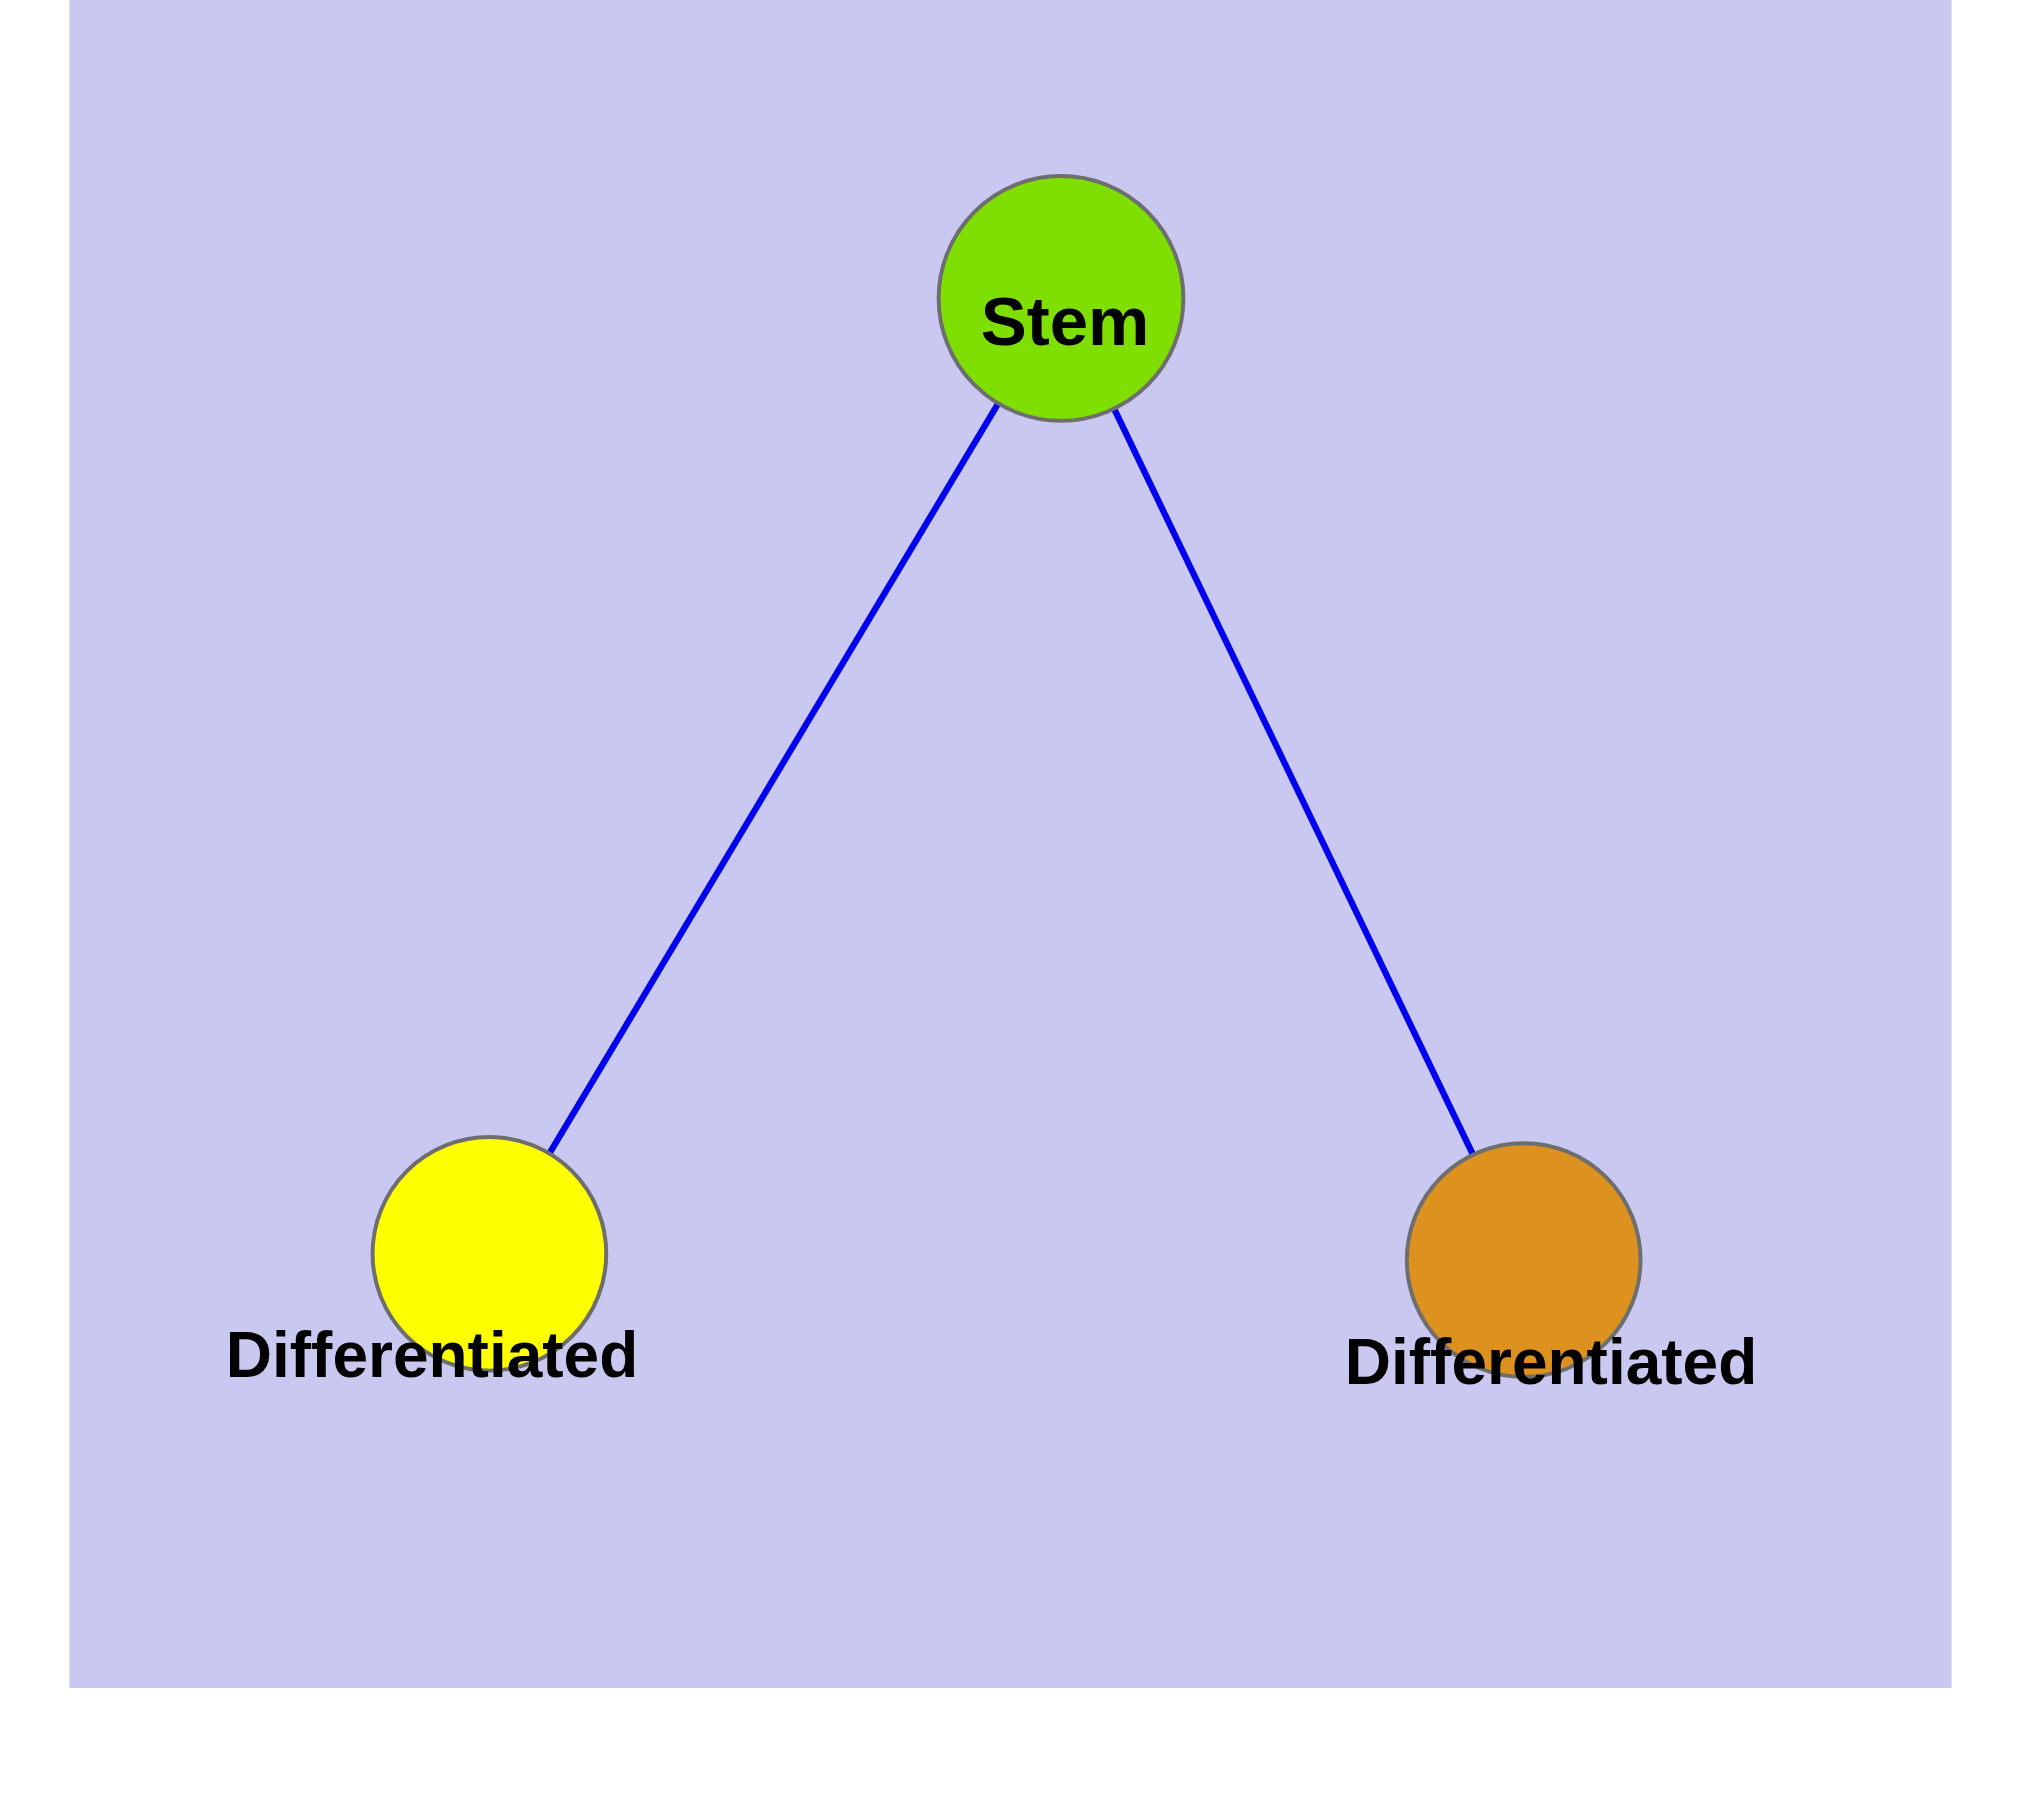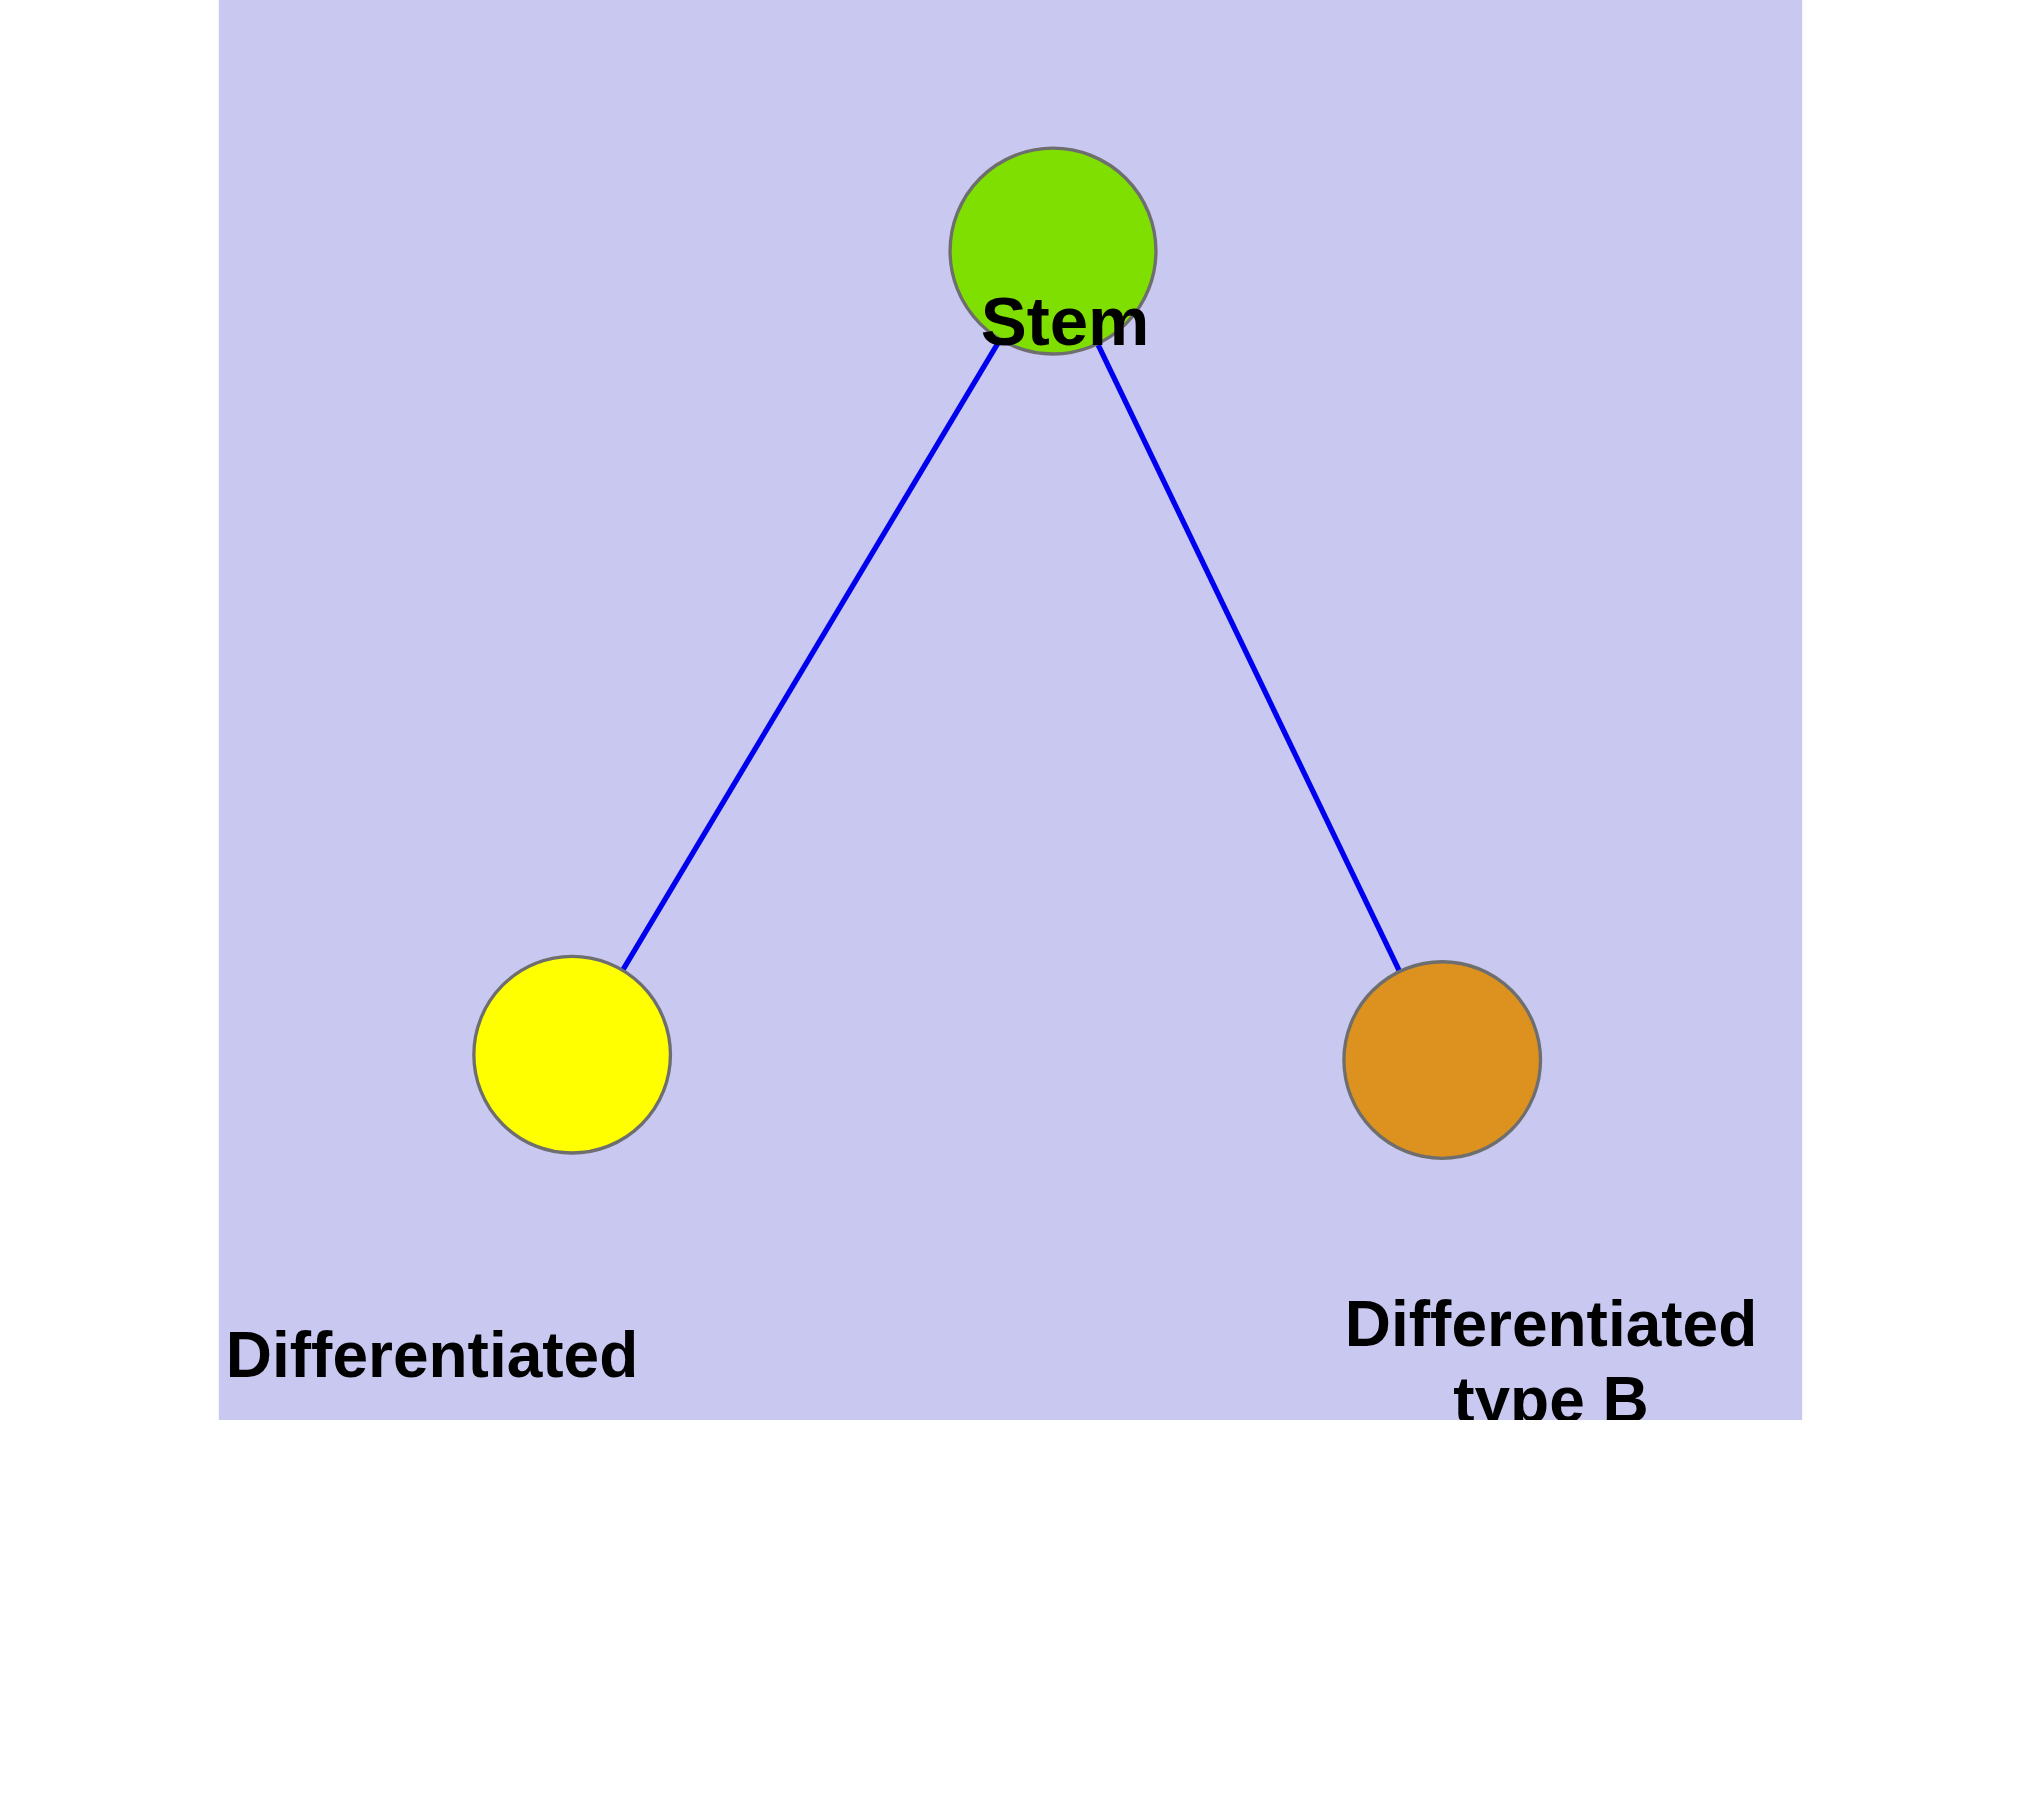--- a/index.html
+++ b/index.html
@@ -5,21 +5,21 @@
   html, body {
     margin: 0;
     padding: 0;
   }
   body {
     font-family: "Liberation Sans", sans-serif;
   }
   .canvas {
     position: relative;
     width: 2021px;
-    height: 1420px;
+    height: 1688px;
     overflow: hidden;
     text-decoration: underline;
   }
   .canvas svg {
     position: absolute;
     top: 0;
     left: 0;
     width: 100%;
     height: 100%;
     display: block;
@@ -71,17 +71,16 @@
   <div class="node-label label-stem">
     <div>Stem</div>
   </div>
 
   <div class="node-label label-type-a">
     <div>Differentiated</div>
   </div>
 
   <div class="node-label label-type-b">
     <div>Differentiated</div>
-    <div>type B</div>
   </div>
 
 </div>
 
 
 </body></html>

